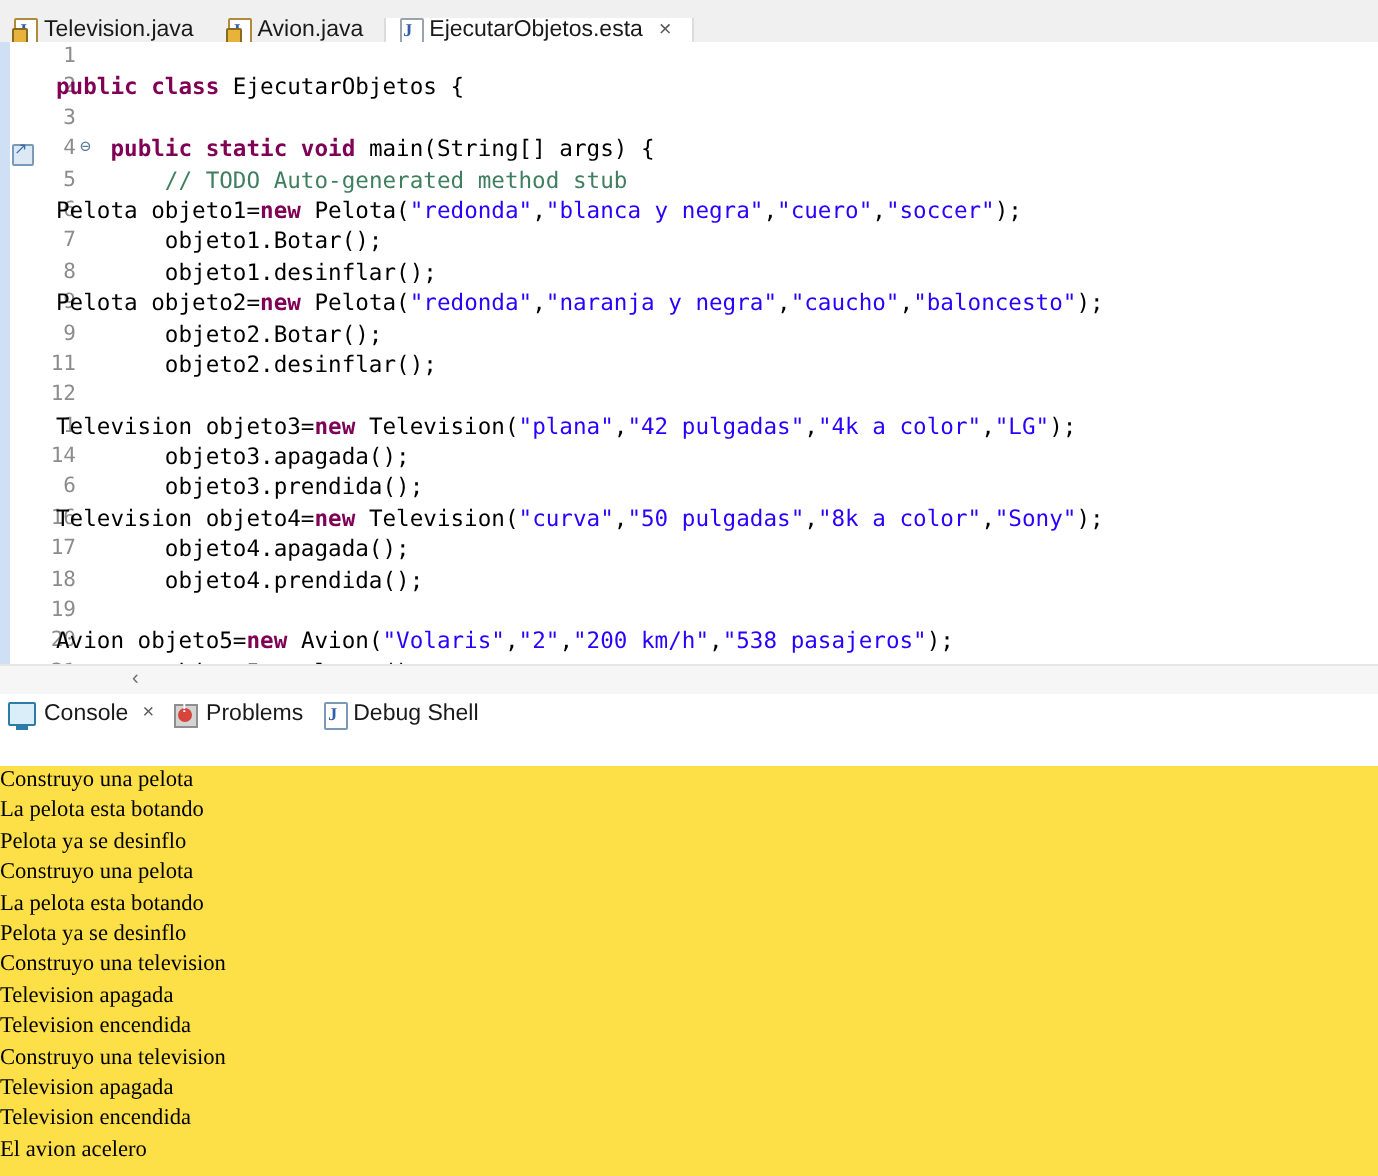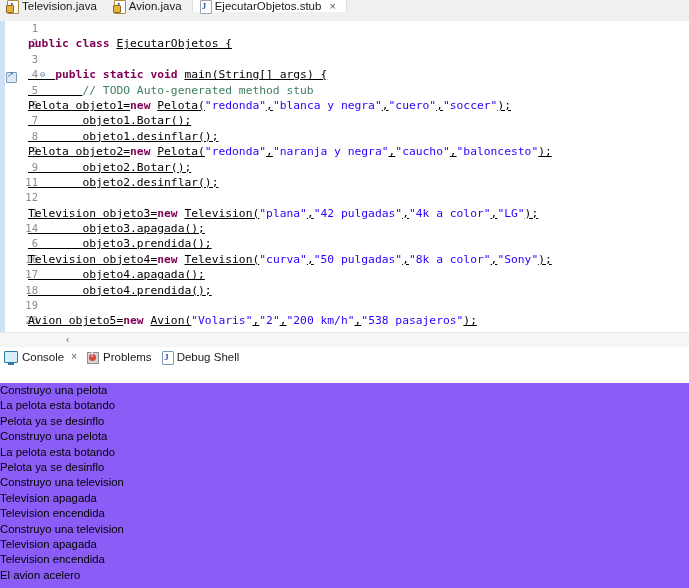--- a/index.html
+++ b/index.html
@@ -10,21 +10,21 @@
     font-size:12px;color:#000;
     -webkit-font-smoothing:antialiased;
   }
   #app{position:relative;width:689px;height:588px;}
 
   
   .tabbar{
     position:absolute;left:0;top:0;width:689px;height:21px;
     background:#f0f0f0;
     border-bottom:4px solid #3b82f6;
-    display:flex;align-items:flex-start;
+    display:flex;align-items:flex-end;
   }
   .tab{
     display:flex;align-items:center;gap:4px;
     padding:0 10px 0 7px;
     font-size:11.5px;color:#1a1a1a;
     background:#f0f0f0;
     white-space:nowrap;
     position:relative;
   }
   .tab.active{
@@ -88,21 +88,21 @@
   .codearea{
     position:absolute;left:18px;top:0;width:671px;height:311px;
     font-family:"DejaVu Sans Mono", monospace;
     font-size:11.3px;
     white-space:pre;
   }
   .codearea .cl{height:15.4px;line-height:15.4px;padding-left:10px;}
   .kw{color:#7f0055;font-weight:bold;}
   .str{color:#2a00ff;}
   .cmt{color:#3f7f5f;}
-  .pln{color:#000000;text-decoration:underline;}
+  .pln{color:#000000;}
 
   .hscroll{
     position:absolute;left:0;top:332px;width:689px;height:14px;
     background:#f6f6f6;border-top:1px solid #e6e6e6;
   }
   .hscroll .arrow{
     position:absolute;left:66px;top:1px;font-size:10px;color:#6f6f6f;line-height:12px;
   }
 
   
@@ -132,22 +132,22 @@
   .ico-debug .pg{position:absolute;left:0;top:0;width:10px;height:12px;background:#fff;border:1px solid #7a9ab8;border-radius:1px;}
   .ico-debug .jj{position:absolute;left:2.5px;top:1px;font-family:"Liberation Serif",serif;font-size:9px;line-height:10px;color:#2f5fa8;font-weight:bold;}
 
   .terminated{
     position:absolute;left:0;top:366px;width:689px;height:16px;
     font-size:11.5px;color:#1a1a1a;white-space:nowrap;overflow:hidden;
     line-height:16px;
   }
   .console-out{
     position:absolute;left:0;top:383px;width:689px;height:205px;
-    background:#8b5cf6;overflow:hidden;
-    font-family:Liberation Sans, sans-serif;
+    background:#fde047;overflow:hidden;
+    font-family:Liberation Serif, serif;
     font-size:11.3px;color:#000;
   }
   .console-out .ol{height:15.4px;line-height:15.4px;white-space:pre;}
 </style>
 </head>
 <body>
 
 <div id="app">
 
   <div class="tabbar" id="tabbar">
@@ -165,21 +165,21 @@
           <span class="jj">J</span>
           <span class="badge"></span>
         </span>
         <span>Avion.java</span>
       </div>
       <div class="tab active">
         <span class="ico-java">
           <span class="pg"></span>
           <span class="jj">J</span>
         </span>
-        <span>EjecutarObjetos.stub</span>
+        <span>EjecutarObjetos.esta</span>
         <span class="tab-close">×</span>
       </div>
     </div>
 
   <div class="editor">
     <div class="changebar"></div>
     <div class="marker-col">
       <div class="mk-override"></div>
     </div>
     <div class="gutter" id="gutter">

